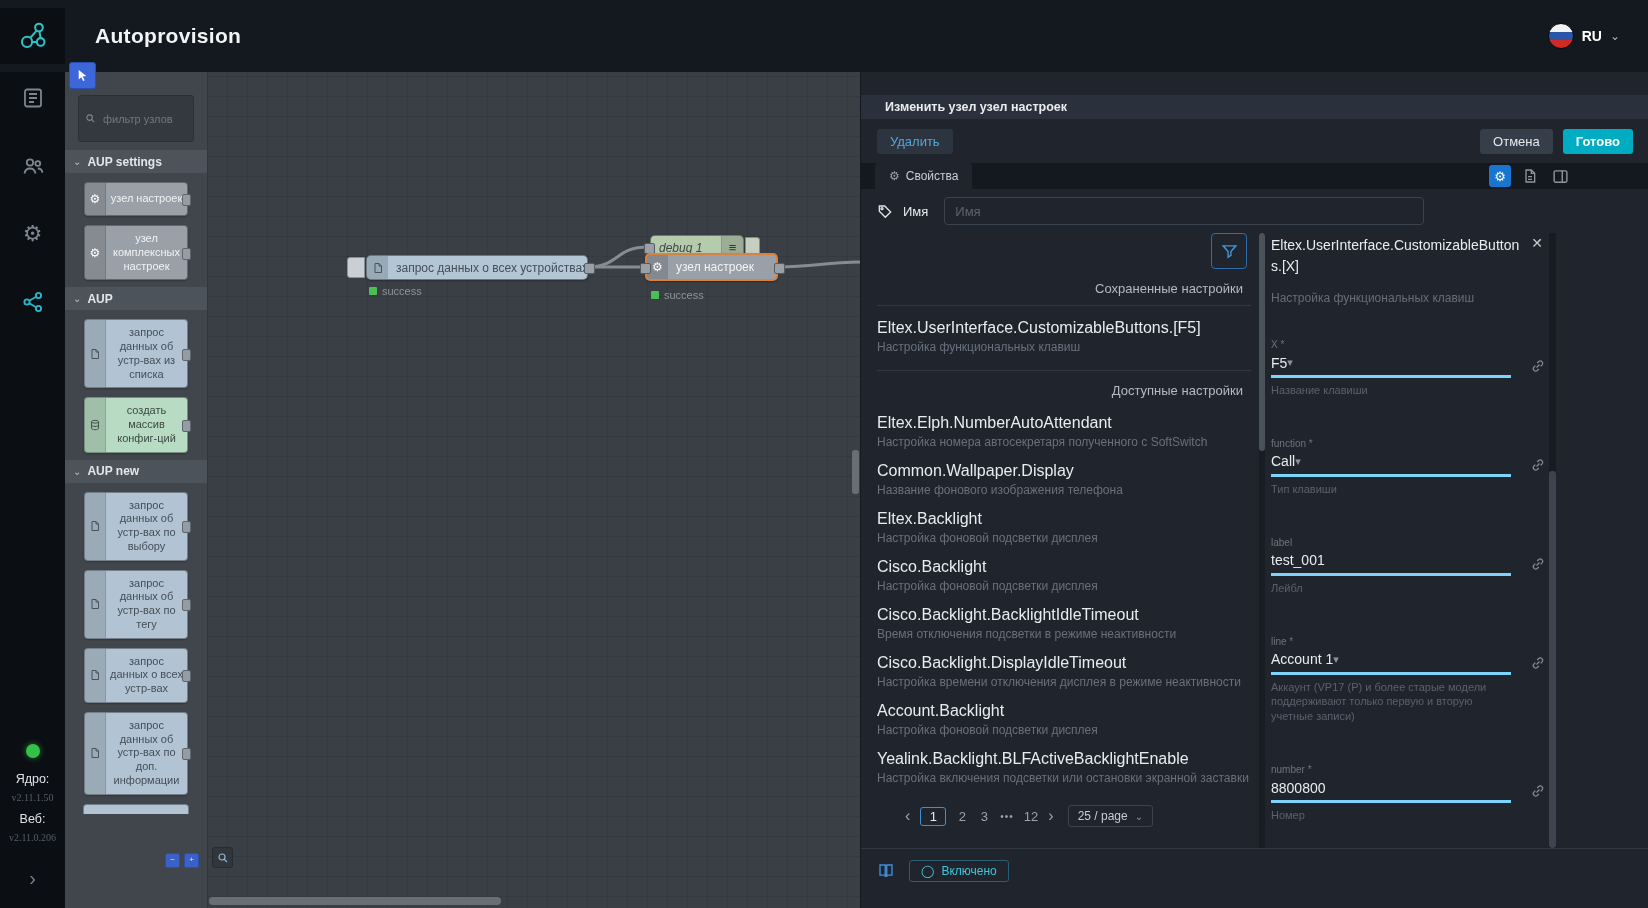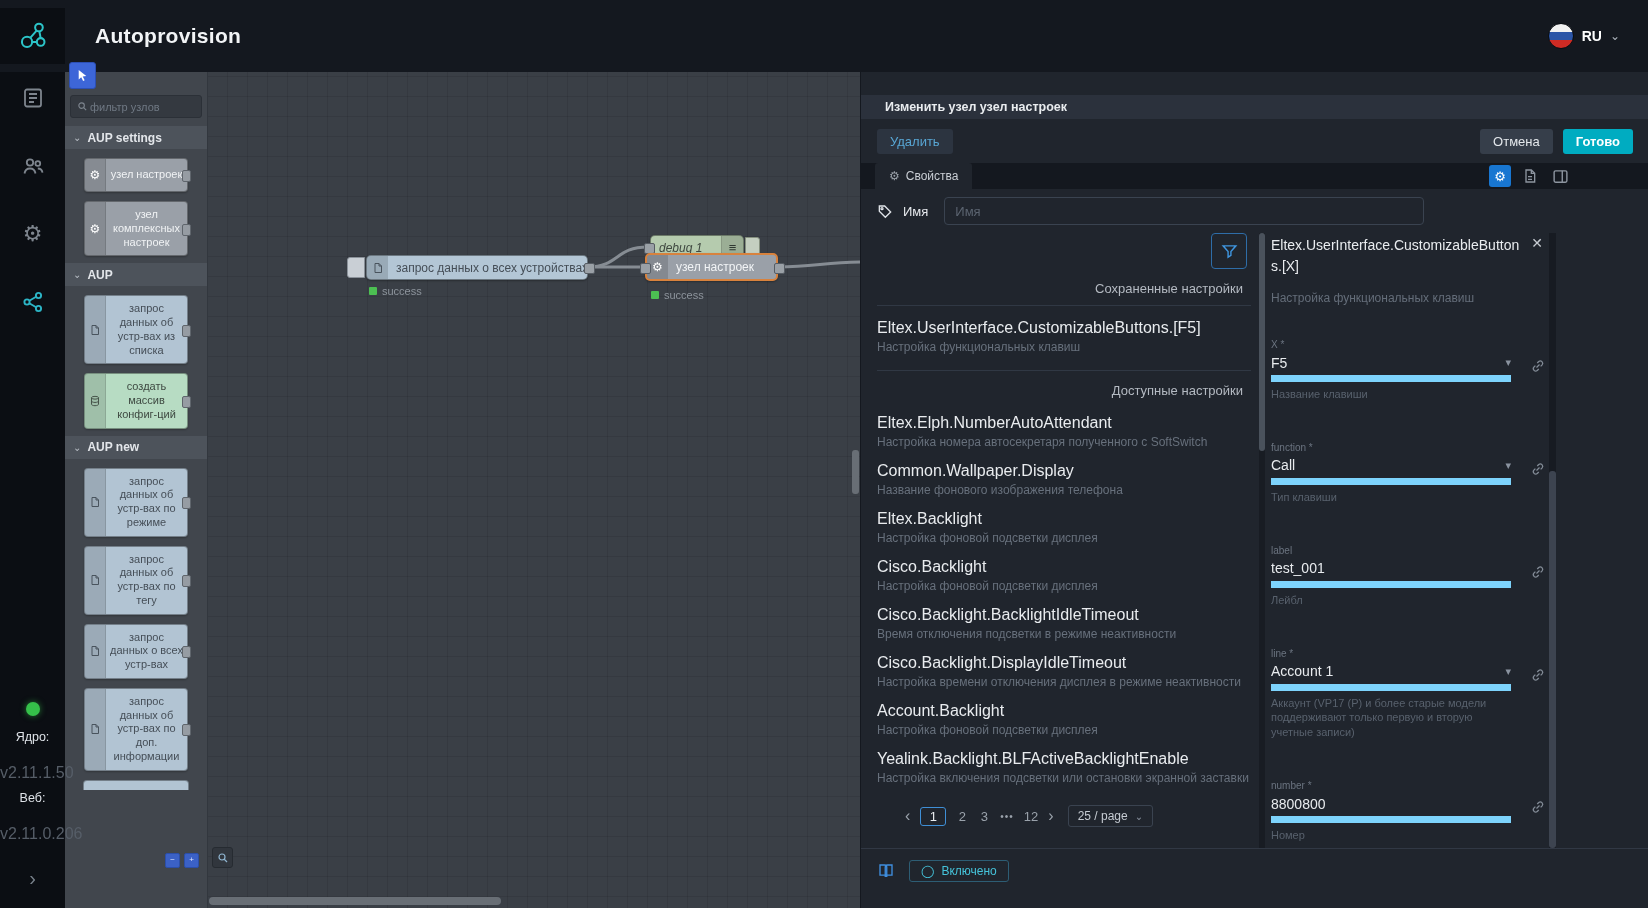--- a/index.html
+++ b/index.html
@@ -18,26 +18,26 @@
 
   
   .side{position:absolute;left:0;top:56px;width:65px;height:852px;background:#0b0e13;z-index:20;}
   .side-icons{display:flex;flex-direction:column;align-items:center;padding-top:30px;gap:44px;}
   .sicon{width:24px;height:24px;color:#7e858e;cursor:pointer;}
   .sicon.active{color:#2cb5c6;}
   .sicon .glyph{font-size:22px;line-height:24px;display:block;text-align:center;}
   .side-bottom{position:absolute;left:0;bottom:18px;width:65px;text-align:center;}
   .status-dot{width:14px;height:14px;border-radius:50%;background:#35c04a;box-shadow:0 0 6px rgba(53,192,74,.6);margin:0 auto 14px;}
   .vlabel{color:#dfe3e8;font-size:12.5px;margin-top:9px;}
-  .vver{color:#565e68;font-size:16px;margin-top:20px;}
+  .vver{color:#565e68;font-size:10px;margin-top:6px;font-family:Liberation Serif, serif;}
   .side-chevron{color:#78808a;font-size:20px;margin-top:24px;cursor:pointer;}
 
   
   .pal{position:absolute;left:65px;top:56px;width:142px;height:852px;background:#41464d;border-right:1px solid #32373e;overflow:hidden;z-index:10;}
-  .pal-search{margin:39px 5px 8px;height:21px;background:#343940;border:1px solid #2b3037;border-radius:3px;display:flex;align-items:center;padding:0 6px;}
+  .pal-search{margin:39px 13px 8px;height:21px;background:#343940;border:1px solid #2b3037;border-radius:3px;display:flex;align-items:center;padding:12px 6px;gap:5px;}
   .pal-search input{background:none;border:none;outline:none;color:#aab1ba;font-size:11px;width:100%;font-family:"Liberation Sans",sans-serif;}
   .pal-search input::placeholder{color:#6f7883;}
   .pcat-h{height:23px;background:#4d535b;display:flex;align-items:center;gap:6px;padding:0 8px;color:#e3e6ea;font-size:12px;font-weight:bold;margin-top:7px;cursor:pointer;}
   .pcat-h .chev{font-size:10px;color:#b9bfc6;font-weight:normal;}
   .pnode{position:relative;width:104px;margin:9px auto 0;border-radius:4px;border:1px solid rgba(0,0,0,.35);display:flex;align-items:stretch;min-height:34px;box-shadow:0 1px 2px rgba(0,0,0,.25);cursor:grab;box-sizing:border-box;}
   .pnode .nicon{width:20px;background:rgba(0,0,0,.13);border-right:1px solid rgba(0,0,0,.12);display:flex;align-items:center;justify-content:center;border-radius:3px 0 0 3px;flex:none;}
   .pnode .nlabel{flex:1;display:flex;align-items:center;justify-content:center;text-align:center;font-size:11px;line-height:1.25;padding:6px 3px;}
   .pnode.gray{background:#9aa0a8;}  .pnode.gray .nlabel{color:#f1f3f5;} .pnode.gray .nicon{color:#ffffff;font-size:12px;}
   .pnode.blue{background:#b2c4d3;}  .pnode.blue .nlabel{color:#454e57;} .pnode.blue .nicon{color:#49535d;}
   .pnode.green{background:#b7dcc3;} .pnode.green .nlabel{color:#3f4a42;} .pnode.green .nicon{color:#46544a;}
@@ -118,21 +118,21 @@
   .vscroll-right{position:absolute;left:688px;top:0;bottom:0;width:7px;background:#171b22;}
   .vscroll-right .thumb{position:absolute;left:0;top:238px;width:7px;height:377px;background:#3d4450;border-radius:3px;cursor:pointer;}
 
   .detail{position:absolute;left:410px;top:0;bottom:0;width:276px;}
   .detail-close{position:absolute;right:2px;top:0;color:#c7ccd2;font-size:14px;cursor:pointer;padding:2px;}
   .detail-title{color:#e9ecef;font-size:14px;line-height:1.5;padding-right:26px;overflow-wrap:anywhere;margin-top:2px;}
   .detail-sub{color:#646d79;font-size:12px;margin-top:14px;}
   .dfields{margin-top:34px;}
   .dfield{position:relative;padding-right:36px;margin-bottom:40px;}
   .dlabel{color:#6b7480;font-size:10px;}
-  .dctrl{display:flex;align-items:center;justify-content:space-between;height:25px;border-bottom:7px solid #7dd3fc;cursor:pointer;}
+  .dctrl{display:flex;align-items:center;justify-content:flex-start;height:25px;border-bottom:3px solid #7dd3fc;cursor:pointer;}
   .dvalue{color:#e8ebee;font-size:14px;}
   .dcaret{color:#8a93a0;font-size:11px;}
   .dhint{color:#58616d;font-size:11px;line-height:1.35;margin-top:5px;}
   .dlink{position:absolute;right:0;top:18px;width:18px;height:18px;color:#838c97;cursor:pointer;}
 
   .rp-bottombar{position:absolute;left:0;bottom:0;width:100%;height:60px;border-top:1px solid #313844;display:flex;align-items:flex-start;padding:11px 16px 0;box-sizing:border-box;gap:14px;background:#20252d;}
   .book-icon{color:#3f8fe0;margin-top:2px;cursor:pointer;}
   .enabled-btn{display:flex;align-items:center;gap:7px;border:1px solid #2d5d74;border-radius:3px;padding:3px 11px;color:#45c3da;font-size:12px;cursor:pointer;background:transparent;font-family:"Liberation Sans",sans-serif;}
   .enabled-btn .circ{font-size:12px;line-height:1;}
 </style>
@@ -258,21 +258,21 @@
       <span class="chev">⌄</span>
       <span>AUP new</span>
     </div>
     <div class="pnode blue">
       <span class="nicon">
         <svg width="12" height="12" viewBox="0 0 24 24" fill="none" stroke="currentColor" stroke-width="2">
             <path d="M6 3h8l5 5v13H6z"></path>
             <path d="M14 3v5h5"></path>
           </svg>
       </span>
-      <span class="nlabel">запрос данных об устр-вах по режиме</span>
+      <span class="nlabel">запрос данных об устр-вах по выбору</span>
       <span class="pport"></span>
     </div>
     <div class="pnode blue">
       <span class="nicon">
         <svg width="12" height="12" viewBox="0 0 24 24" fill="none" stroke="currentColor" stroke-width="2">
             <path d="M6 3h8l5 5v13H6z"></path>
             <path d="M14 3v5h5"></path>
           </svg>
       </span>
       <span class="nlabel">запрос данных об устр-вах по тегу</span>

